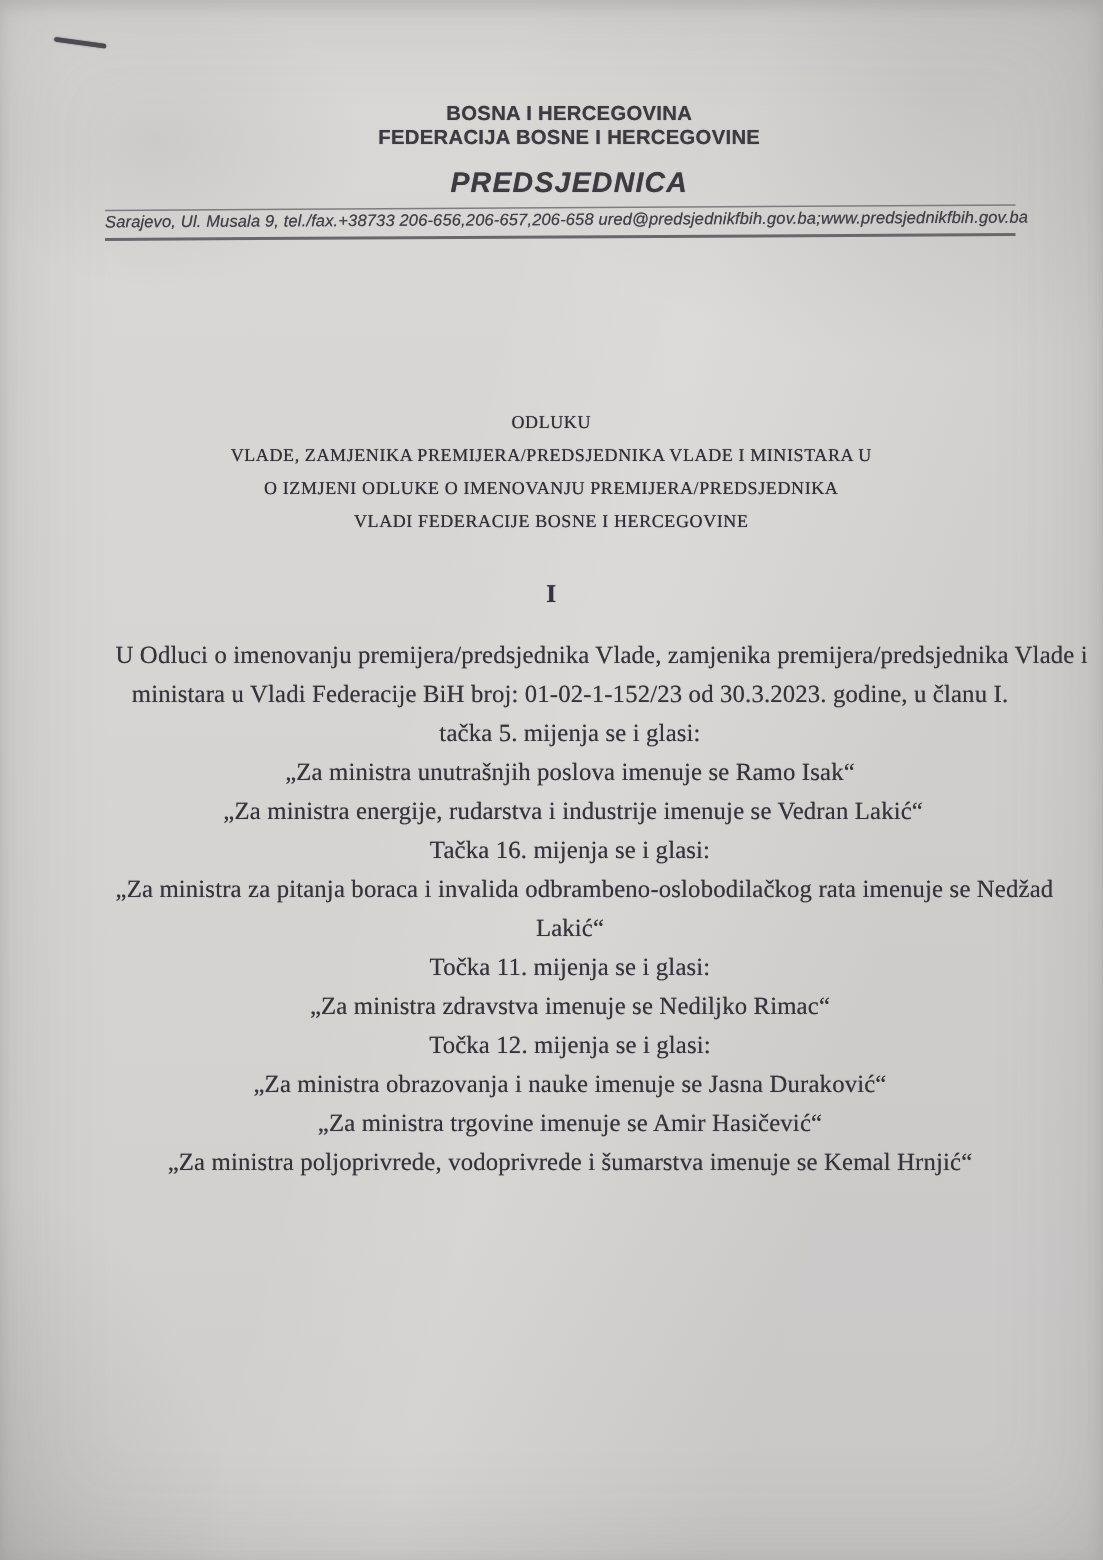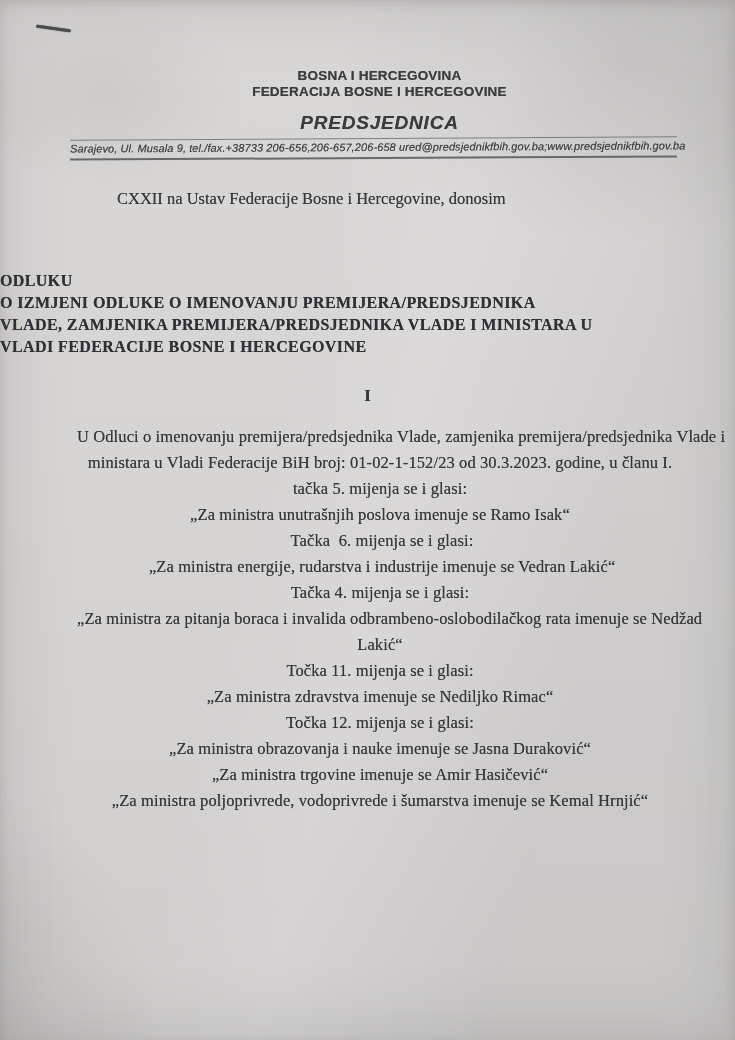--- a/index.html
+++ b/index.html
@@ -94,23 +94,23 @@
   }
   .preamble .t-line { white-space: nowrap; }
   .preamble .t-line:first-child { padding-left: 40px; }
 
   
   .doc-title {
     position: absolute;
     top: 270px;
     left: 0;
     width: 100%;
-    text-align: left;
-    font-weight: bold;
-    font-size: 16px;
+    text-align: center;
+    font-weight: normal;
+    font-size: 12px;
     line-height: 22px;
     letter-spacing: 0.4px;
     color: #302f35;
     text-shadow: 0 0 0.6px rgba(48,47,53,0.75);
   }
 
   
   .section-numeral {
     position: absolute;
     top: 386px;
@@ -149,40 +149,38 @@
     <div class="org-line">BOSNA I HERCEGOVINA</div>
     <div class="org-line">FEDERACIJA BOSNE I HERCEGOVINE</div>
     <div class="org-institution">PREDSJEDNICA</div>
   </header>
 
   <div class="rule rule-top"></div>
   <div class="contact-line">Sarajevo, Ul. Musala 9, tel./fax.+38733 206-656,206-657,206-658 ured@predsjednikfbih.gov.ba;www.predsjednikfbih.gov.ba</div>
   <div class="rule rule-bottom"></div>
 
   <div class="preamble">
-      <div class="t-line">CXXII na Ustav Federacije Bosne i Hercegovine, donosim</div>
     </div>
 
   <div class="doc-title">
       <div class="t-line">ODLUKU</div>
+      <div class="t-line">VLADE, ZAMJENIKA PREMIJERA/PREDSJEDNIKA VLADE I MINISTARA U</div>
       <div class="t-line">O IZMJENI ODLUKE O IMENOVANJU PREMIJERA/PREDSJEDNIKA</div>
-      <div class="t-line">VLADE, ZAMJENIKA PREMIJERA/PREDSJEDNIKA VLADE I MINISTARA U</div>
       <div class="t-line">VLADI FEDERACIJE BOSNE I HERCEGOVINE</div>
     </div>
 
   <div class="section-numeral">I</div>
 
   <div class="doc-body">
       <div class="t-line">U Odluci o imenovanju premijera/predsjednika Vlade, zamjenika premijera/predsjednika Vlade i</div>
       <div class="t-line">ministara u Vladi Federacije BiH broj: 01-02-1-152/23 od 30.3.2023. godine, u članu I.</div>
       <div class="t-line">tačka 5. mijenja se i glasi:</div>
       <div class="t-line">„Za ministra unutrašnjih poslova imenuje se Ramo Isak“</div>
-      <div class="t-line"> Tačka  6. mijenja se i glasi:</div>
       <div class="t-line"> „Za ministra energije, rudarstva i industrije imenuje se Vedran Lakić“</div>
-      <div class="t-line">Tačka 4. mijenja se i glasi:</div>
+      <div class="t-line">Tačka 16. mijenja se i glasi:</div>
       <div class="t-line">„Za ministra za pitanja boraca i invalida odbrambeno-oslobodilačkog rata imenuje se Nedžad</div>
       <div class="t-line">Lakić“</div>
       <div class="t-line">Točka 11. mijenja se i glasi:</div>
       <div class="t-line">„Za ministra zdravstva imenuje se Nediljko Rimac“</div>
       <div class="t-line">Točka 12. mijenja se i glasi:</div>
       <div class="t-line">„Za ministra obrazovanja i nauke imenuje se Jasna Duraković“</div>
       <div class="t-line">„Za ministra trgovine imenuje se Amir Hasičević“</div>
       <div class="t-line">„Za ministra poljoprivrede, vodoprivrede i šumarstva imenuje se Kemal Hrnjić“</div>
     </div>
 

